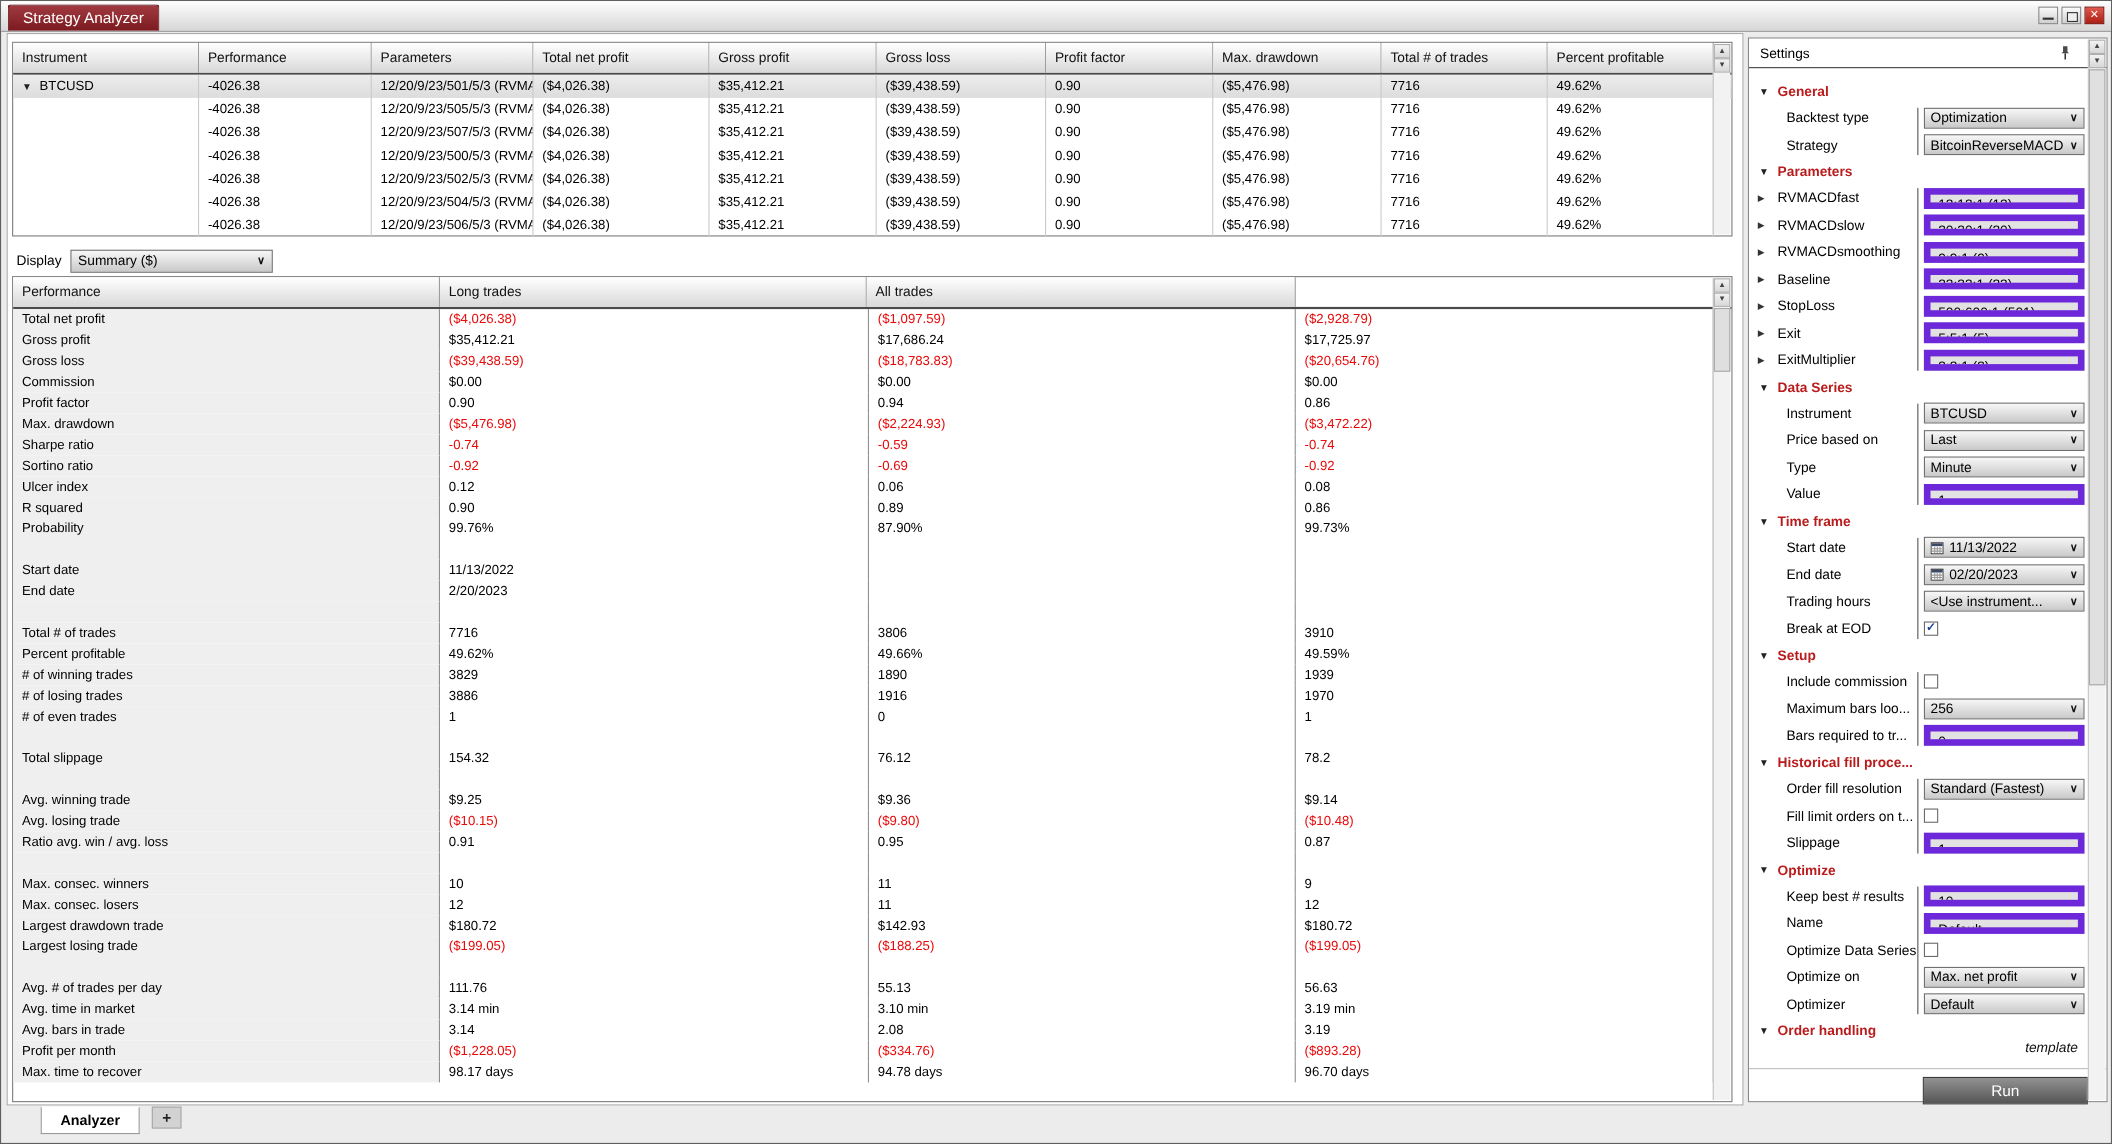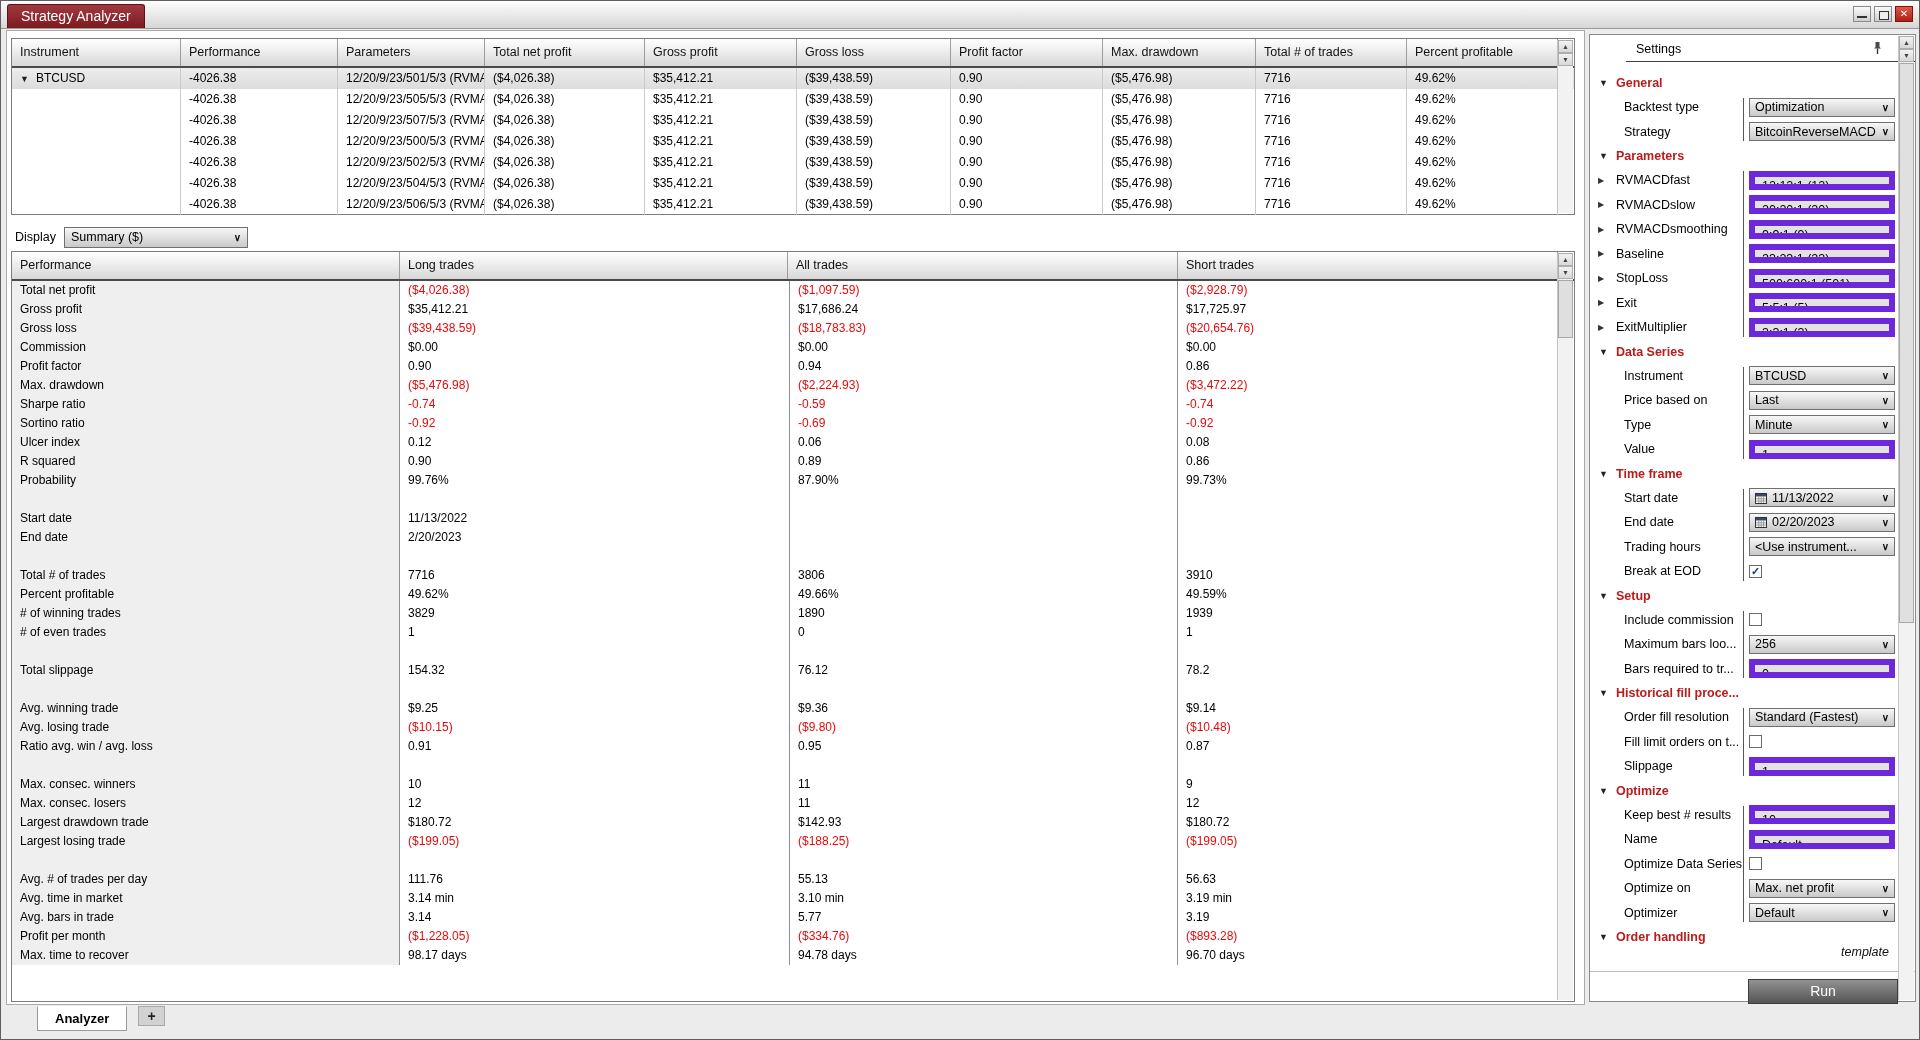--- a/index.html
+++ b/index.html
@@ -64,21 +64,21 @@
   
   .tab-bar{position:absolute;left:0;top:1005px;width:1584px;height:30px;}
   .analyzer-tab{position:absolute;left:36px;top:0;height:25px;padding:0 17px;background:#fff;
     border:1px solid #9a9a9a;border-top:1px solid #fff;font-size:13px;font-weight:bold;
     line-height:24px;box-sizing:border-box;}
   .plus-tab{position:absolute;left:137px;top:0;width:27px;height:20px;background:#d2d2d2;
     border:1px solid #a8a8a8;box-sizing:border-box;text-align:center;font-weight:bold;
     font-size:14px;line-height:18px;color:#222;}
   
   .settings{position:absolute;left:1588px;top:33px;width:327px;height:968px;background:#fff;
-    border:1px solid #8a8a8a;box-sizing:border-box;padding-left:36px;}
+    border:1px solid #8a8a8a;box-sizing:border-box;}
   .settings-header{position:relative;height:27px;border-bottom:1px solid #3f3f3f;
     font-size:12.5px;padding:7px 0 0 10px;box-sizing:border-box;}
   .pin{position:absolute;right:32px;top:6px;}
   .set-scroll{position:absolute;top:1px;right:1px;bottom:1px;width:15px;background:#f2f2f2;
     border-left:1px solid #c6c6c6;}
   .set-thumb{margin-top:1px;height:560px;background:#e0e0e0;border:1px solid #a8a8a8;box-sizing:border-box;}
   .set-body{position:absolute;left:0;top:27px;right:16px;bottom:0;overflow:hidden;padding-top:9px;}
   .sec-header{height:24px;display:flex;align-items:center;padding-left:9px;}
   .sec-arrow{font-size:9px;color:#222;width:17px;}
   .sec-label{font-size:12.5px;font-weight:bold;color:#b91c1c;white-space:nowrap;}
@@ -234,21 +234,20 @@
     <span>Summary ($)</span>
     <span class="chev">∨</span>
   </div>
 </div>
 
 <div class="perf-grid">
   <div class="perf-header">
       <div class="hcell p0">Performance</div>
       <div class="hcell p2">Long trades</div>
       <div class="hcell p1">All trades</div>
-      <div class="hcell p3">Short trades</div>
     </div>
   <div>
       <div class="perf-row">
         <div class="pcell p0 plabel">Total net profit</div>
         <div class="pcell p1 neg">($4,026.38)</div>
         <div class="pcell p2 neg">($1,097.59)</div>
         <div class="pcell p3 neg">($2,928.79)</div>
       </div>
       <div class="perf-row">
         <div class="pcell p0 plabel">Gross profit</div>
@@ -346,20 +345,26 @@
         <div class="pcell p2">49.66%</div>
         <div class="pcell p3">49.59%</div>
       </div>
       <div class="perf-row">
         <div class="pcell p0 plabel"># of winning trades</div>
         <div class="pcell p1">3829</div>
         <div class="pcell p2">1890</div>
         <div class="pcell p3">1939</div>
       </div>
       <div class="perf-row">
+        <div class="pcell p0 plabel"># of losing trades</div>
+        <div class="pcell p1">3886</div>
+        <div class="pcell p2">1916</div>
+        <div class="pcell p3">1970</div>
+      </div>
+      <div class="perf-row">
         <div class="pcell p0 plabel"># of even trades</div>
         <div class="pcell p1">1</div>
         <div class="pcell p2">0</div>
         <div class="pcell p3">1</div>
       </div>
       <div class="perf-row">
         <div class="pcell p0 plabel"></div>
         <div class="pcell p1"></div>
         <div class="pcell p2"></div>
         <div class="pcell p3"></div>
@@ -438,21 +443,21 @@
       </div>
       <div class="perf-row">
         <div class="pcell p0 plabel">Avg. time in market</div>
         <div class="pcell p1">3.14 min</div>
         <div class="pcell p2">3.10 min</div>
         <div class="pcell p3">3.19 min</div>
       </div>
       <div class="perf-row">
         <div class="pcell p0 plabel">Avg. bars in trade</div>
         <div class="pcell p1">3.14</div>
-        <div class="pcell p2">5.77</div>
+        <div class="pcell p2">2.08</div>
         <div class="pcell p3">3.19</div>
       </div>
       <div class="perf-row">
         <div class="pcell p0 plabel">Profit per month</div>
         <div class="pcell p1 neg">($1,228.05)</div>
         <div class="pcell p2 neg">($334.76)</div>
         <div class="pcell p3 neg">($893.28)</div>
       </div>
       <div class="perf-row">
         <div class="pcell p0 plabel">Max. time to recover</div>

